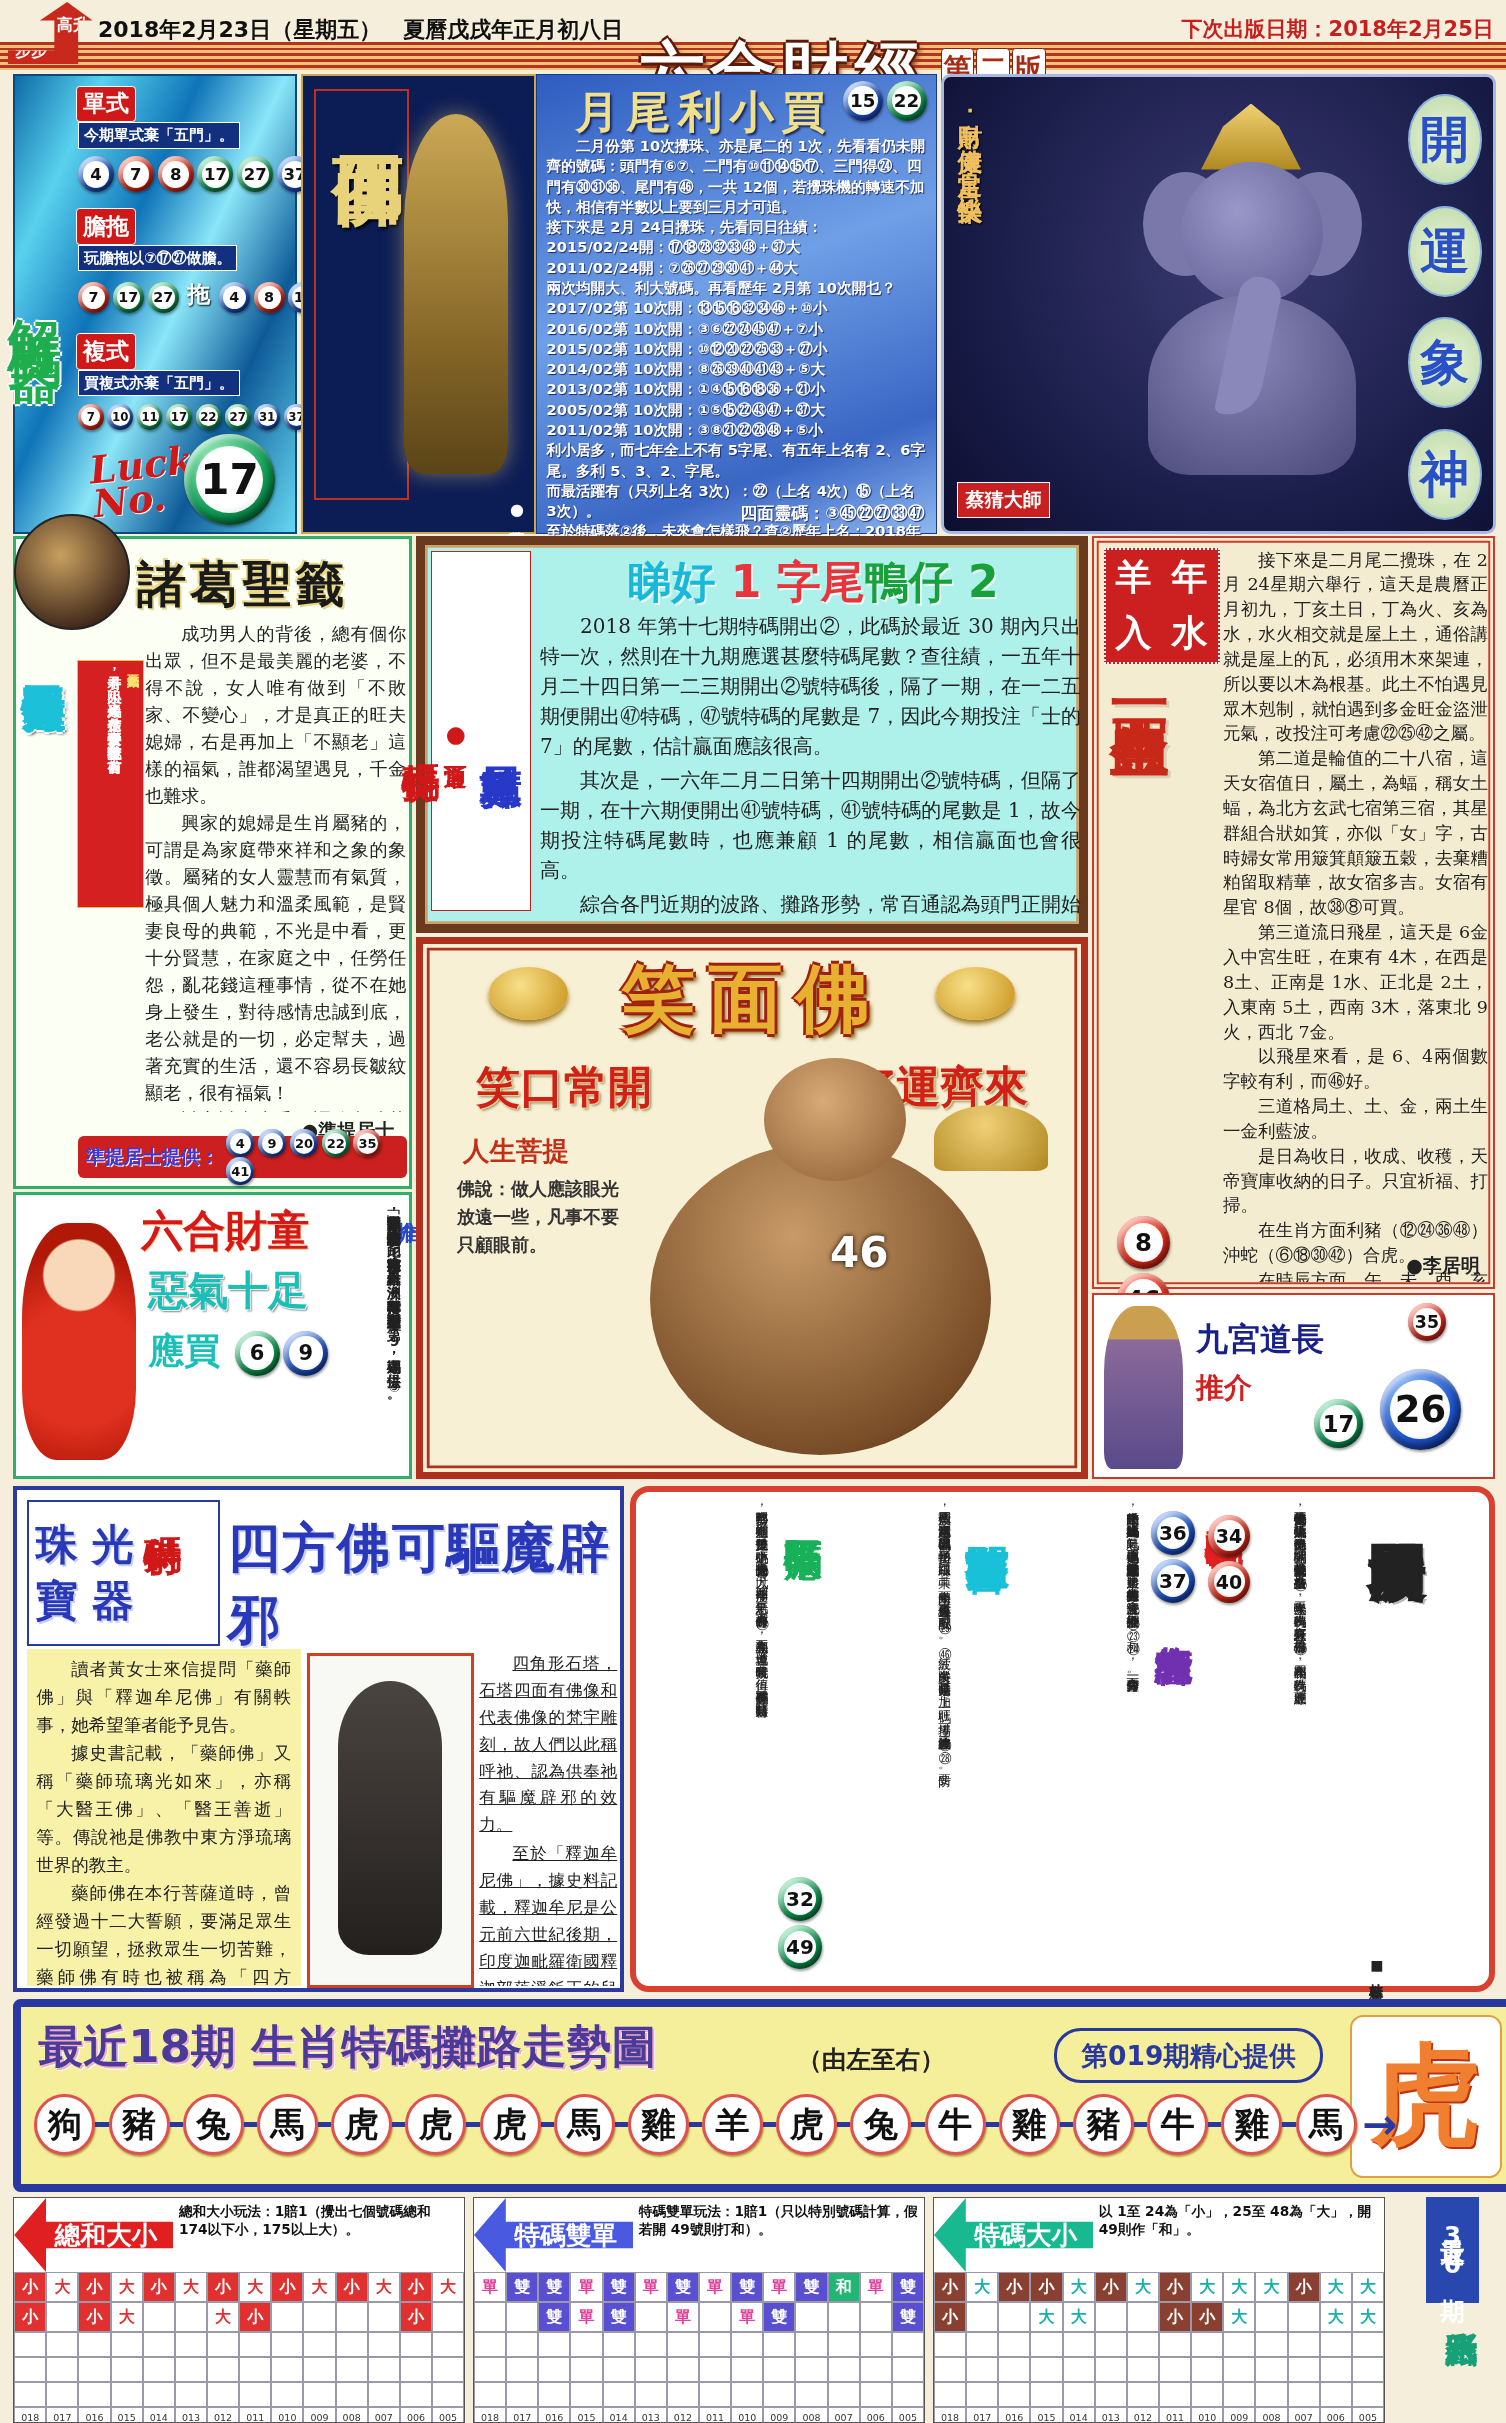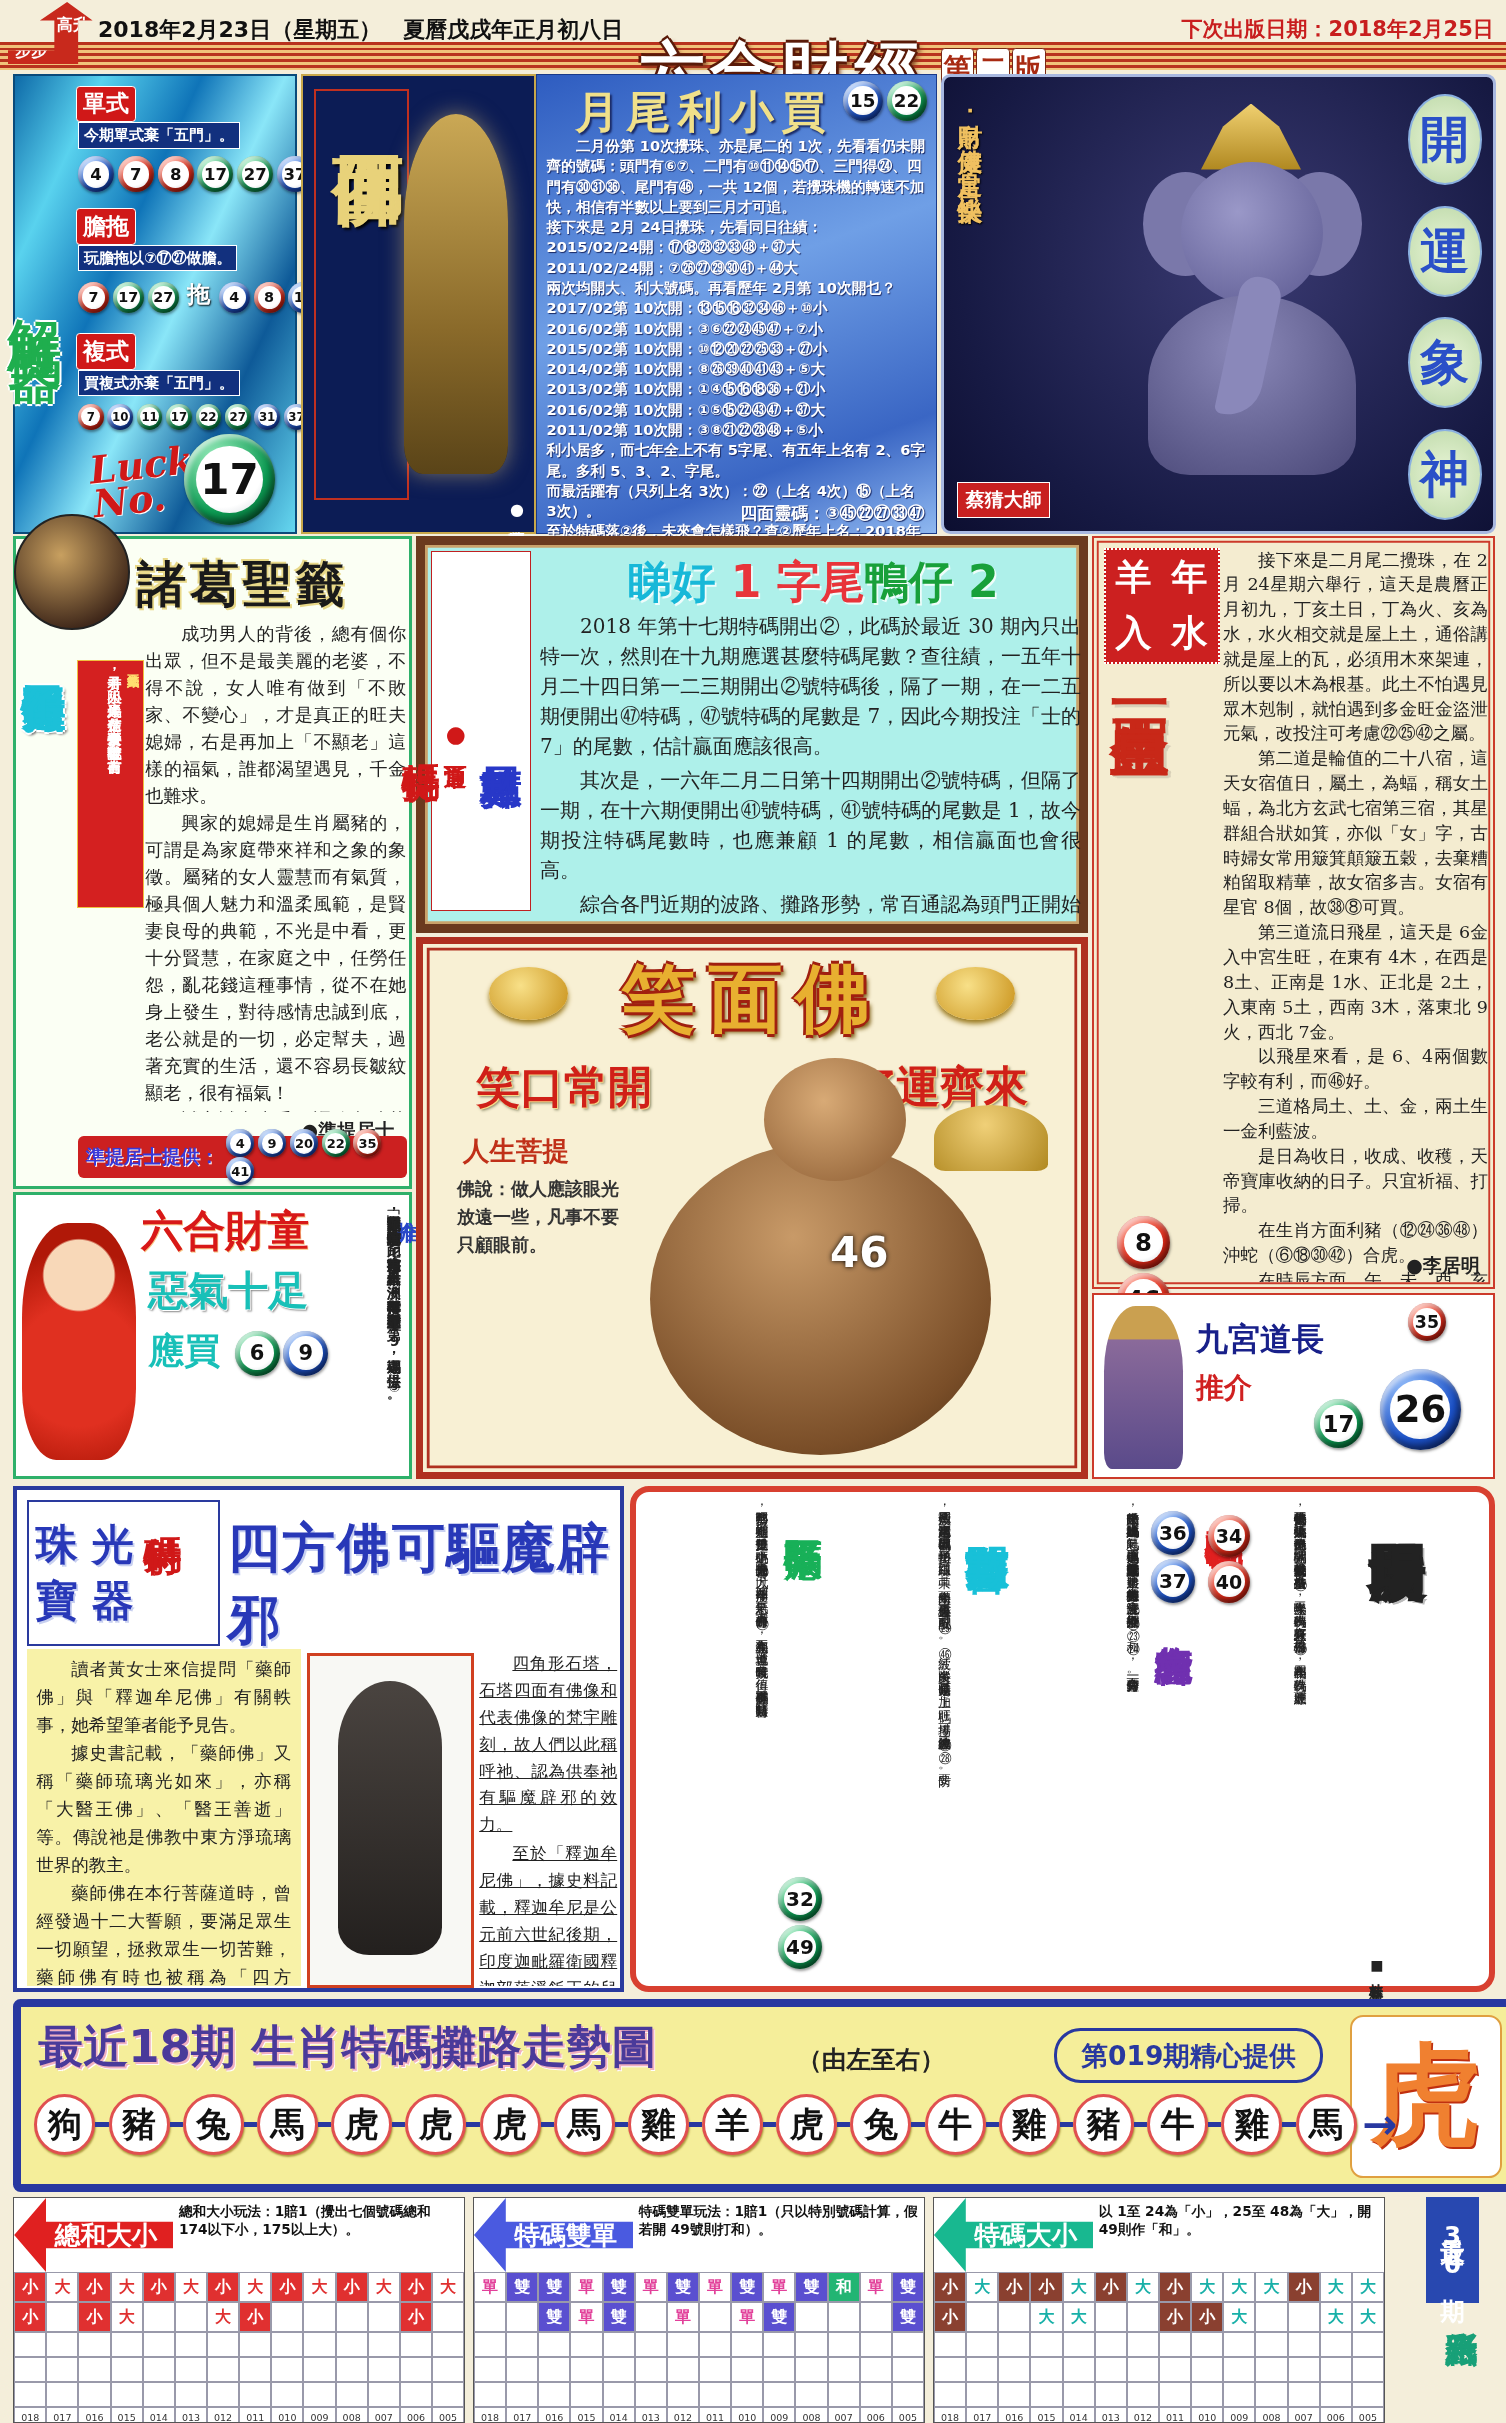--- a/index.html
+++ b/index.html
@@ -354,21 +354,21 @@
       <div class="mline">　　二月份第 10次攪珠、亦是尾二的 1次，先看看仍未開齊的號碼：頭門有⑥⑦、二門有⑩⑪⑭⑮⑰、三門得㉔、四門有㉚㉛㊱、尾門有㊻，一共 12個，若攪珠機的轉速不加快，相信有半數以上要到三月才可追。</div>
       <div class="mline">接下來是 2月 24日攪珠，先看同日往績：</div>
       <div class="mline">2015/02/24開：⑰⑱㉘㉜㉝㊽＋㊲大</div>
       <div class="mline">2011/02/24開：⑦㉖㉗㉙㉚㊶＋㊹大</div>
       <div class="mline">兩次均開大、利大號碼。再看歷年 2月第 10次開乜？</div>
       <div class="mline">2017/02第 10次開：⑬⑮⑯㉜㉞㊻＋⑩小</div>
       <div class="mline">2016/02第 10次開：③⑥㉒㉔㊺㊼＋⑦小</div>
       <div class="mline">2015/02第 10次開：⑩⑫⑳㉒㉕㉝＋㉗小</div>
       <div class="mline">2014/02第 10次開：⑧㉖㊴㊵㊶㊸＋⑤大</div>
       <div class="mline">2013/02第 10次開：①④⑮⑯⑱㊱＋㉑小</div>
-      <div class="mline">2016/02第 10次開：①⑤⑮㉒㊸㊼＋㊲大</div>
+      <div class="mline">2005/02第 10次開：①⑤⑮㉒㊸㊼＋㊲大</div>
       <div class="mline">2011/02第 10次開：③⑧㉑㉒㉘㊽＋⑤小</div>
       <div class="mline">利小居多，而七年全上不有 5字尾、有五年上名有 2、6字尾。多利 5、3、2、字尾。</div>
       <div class="mline">而最活躍有（只列上名 3次）：㉒（上名 4次）⑮（上名 3次）。</div>
       <div class="mline">至於特碼落②後，未來會怎樣飛？查②歷年上名：2018年第 1次上名，之後落頭門 5次、二門 9次、三門 4次、尾門 3次，其中開單 10次、開雙 11次，今次要雙，攻 3、尾門。</div>
     </div>
   <div class="foot">四面靈碼：③㊺㉒㉗㉝㊼</div>
 </div>
 
 <div class="abs panel" id="ganesha">
   <div class="lefttext vt">財帛．康健．富足．快樂</div>

